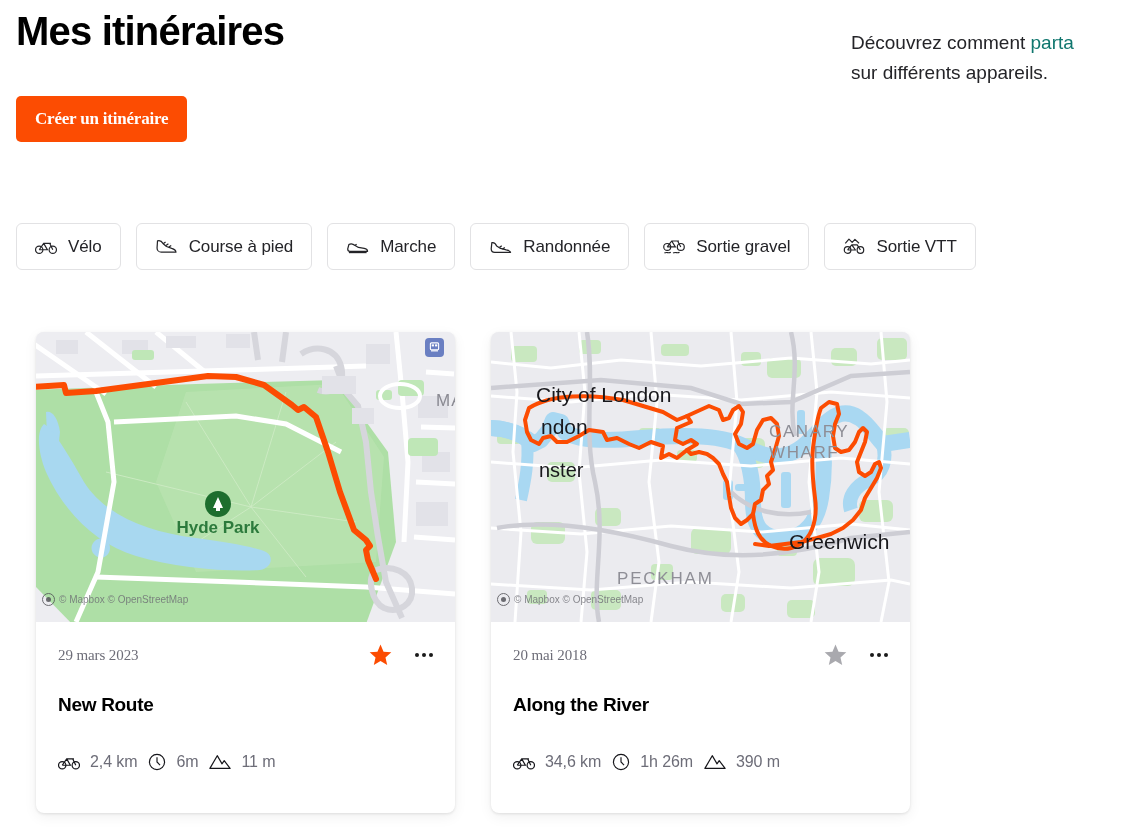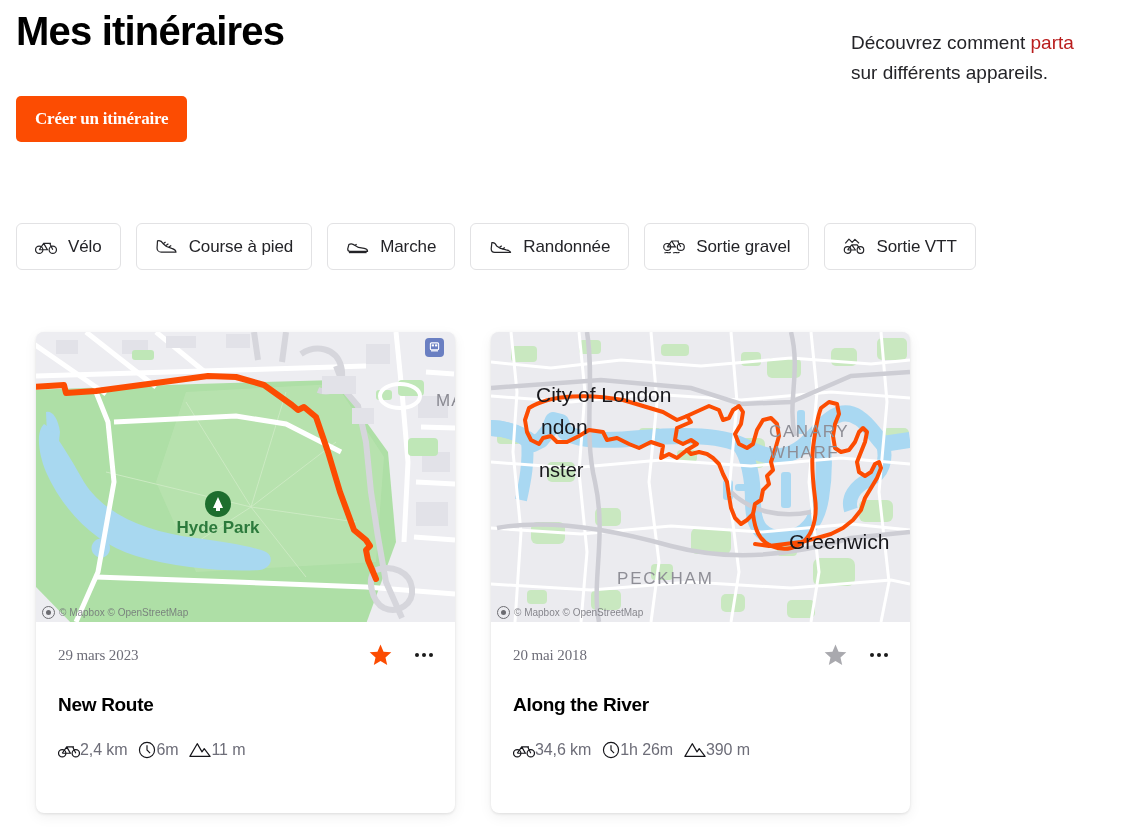--- a/index.html
+++ b/index.html
@@ -61,21 +61,21 @@
     position: absolute;
     left: 851px;
     top: 28px;
     width: 300px;
     font-size: 19px;
     line-height: 30px;
     color: #242428;
     white-space: nowrap;
   }
   .promo-link {
-    color: #b91c1c;
+    color: #0f766e;
     text-decoration: none;
     cursor: pointer;
     margin-top: 28px;
   }
 
   
   .chips {
     position: absolute;
     left: 16px;
     top: 223px;
@@ -143,21 +143,21 @@
     border-radius: 4px;
     background: #6A7FC2;
     display: flex;
     align-items: center;
     justify-content: center;
   }
 
   .map-attrib {
     position: absolute;
     left: 6px;
-    bottom: 3px;
+    bottom: 16px;
     display: flex;
     align-items: center;
     gap: 4px;
     font-size: 10px;
     color: #6d6d74;
     opacity: 0.8;
   }
   .attrib-logo {
     width: 13px; height: 13px;
     border-radius: 50%;
@@ -217,20 +217,22 @@
 
   .card-stats {
     margin-top: 25px;
     display: flex;
     align-items: center;
     gap: 11px;
   }
   .stat {
     display: flex;
     align-items: center;
+    gap: 10px;
+    margin-top: 12px;
   }
   .stat-icon { display: flex; align-items: center; color: #15151a; }
   .stat-value {
     font-size: 16px;
     color: #6D6D78;
     letter-spacing: -0.1px;
     white-space: nowrap;
   }
 </style>
 </head>

